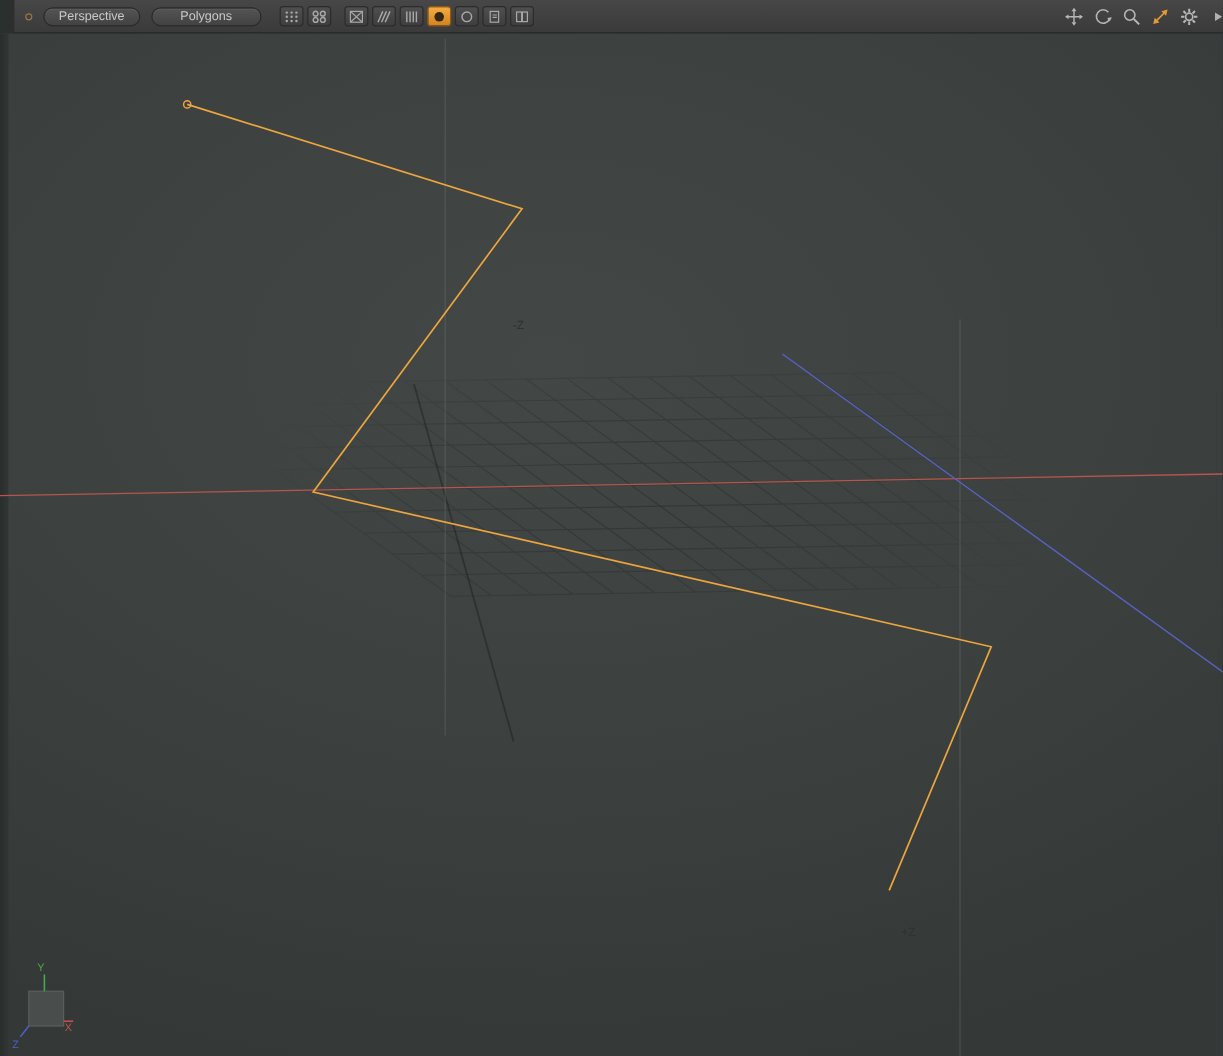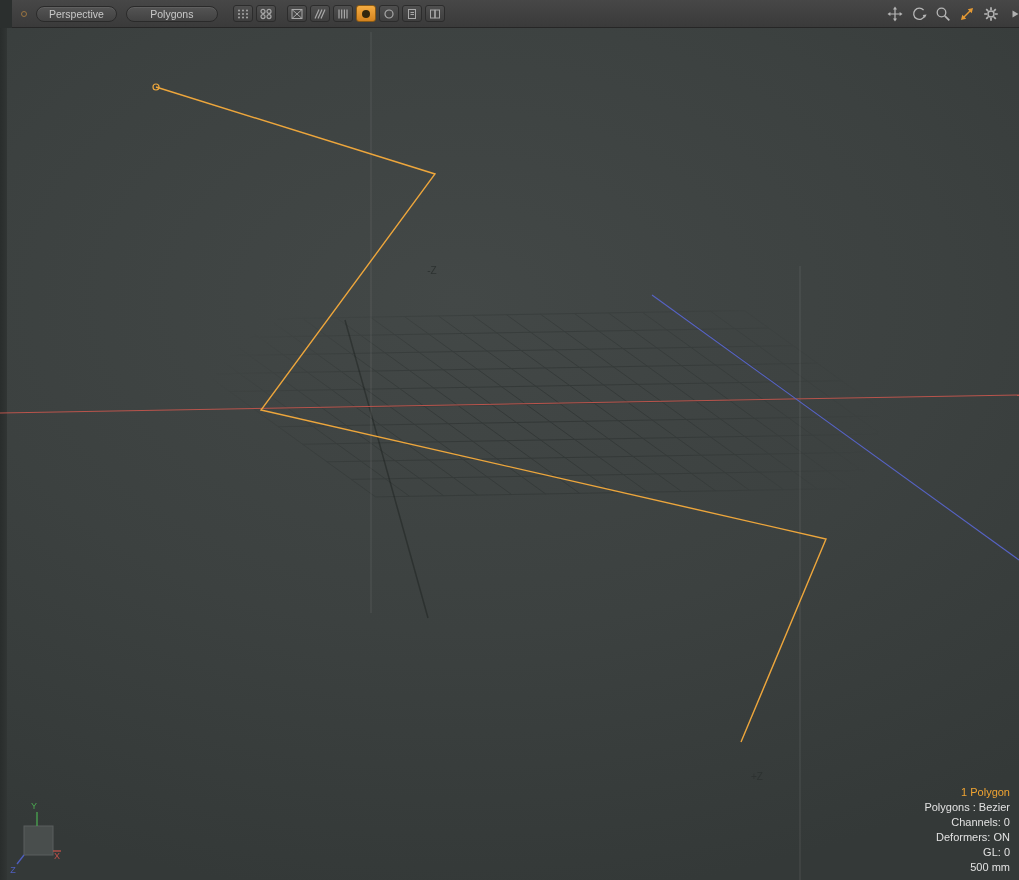--- a/index.html
+++ b/index.html
@@ -255,22 +255,14 @@
           <rect x="24" y="798" width="29" height="29" fill="#494e4d" stroke="#5a5f5e" stroke-width="1"></rect>
           <line x1="37" y1="798" x2="37" y2="784" stroke="#4aa750" stroke-width="1.3"></line>
           <text x="34" y="781" fill="#4aa750" font-size="9" font-family="Liberation Sans, sans-serif" text-anchor="middle">Y</text>
           <line x1="53" y1="823" x2="61" y2="823" stroke="#c1514a" stroke-width="1.3"></line>
           <text x="57" y="831" fill="#c1514a" font-size="9" font-family="Liberation Sans, sans-serif" text-anchor="middle">X</text>
           <line x1="24" y1="827" x2="17" y2="836" stroke="#4f5fc0" stroke-width="1.3"></line>
           <text x="13" y="845" fill="#4f5fc0" font-size="9" font-family="Liberation Sans, sans-serif" text-anchor="middle">Z</text>
         </g>
       </svg>
 
-    <div class="readout" id="readout">
-        <div style="color: rgb(240, 164, 50);">1 Polygon</div>
-        <div style="color: rgb(226, 226, 226);">Polygons : Bezier</div>
-        <div style="color: rgb(226, 226, 226);">Channels: 0</div>
-        <div style="color: rgb(226, 226, 226);">Deformers: ON</div>
-        <div style="color: rgb(226, 226, 226);">GL: 0</div>
-        <div style="color: rgb(226, 226, 226);">500 mm</div>
-      </div>
   </div>
 </div>
 
 </body></html>

